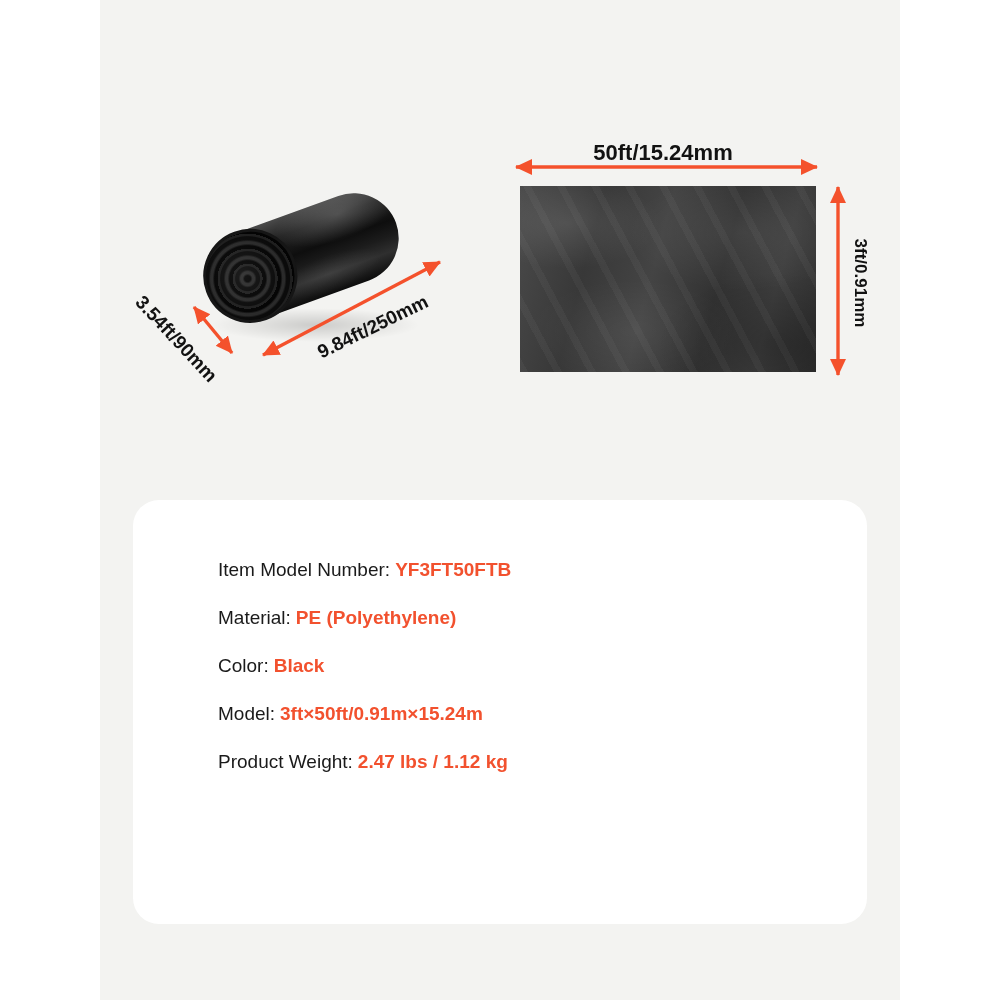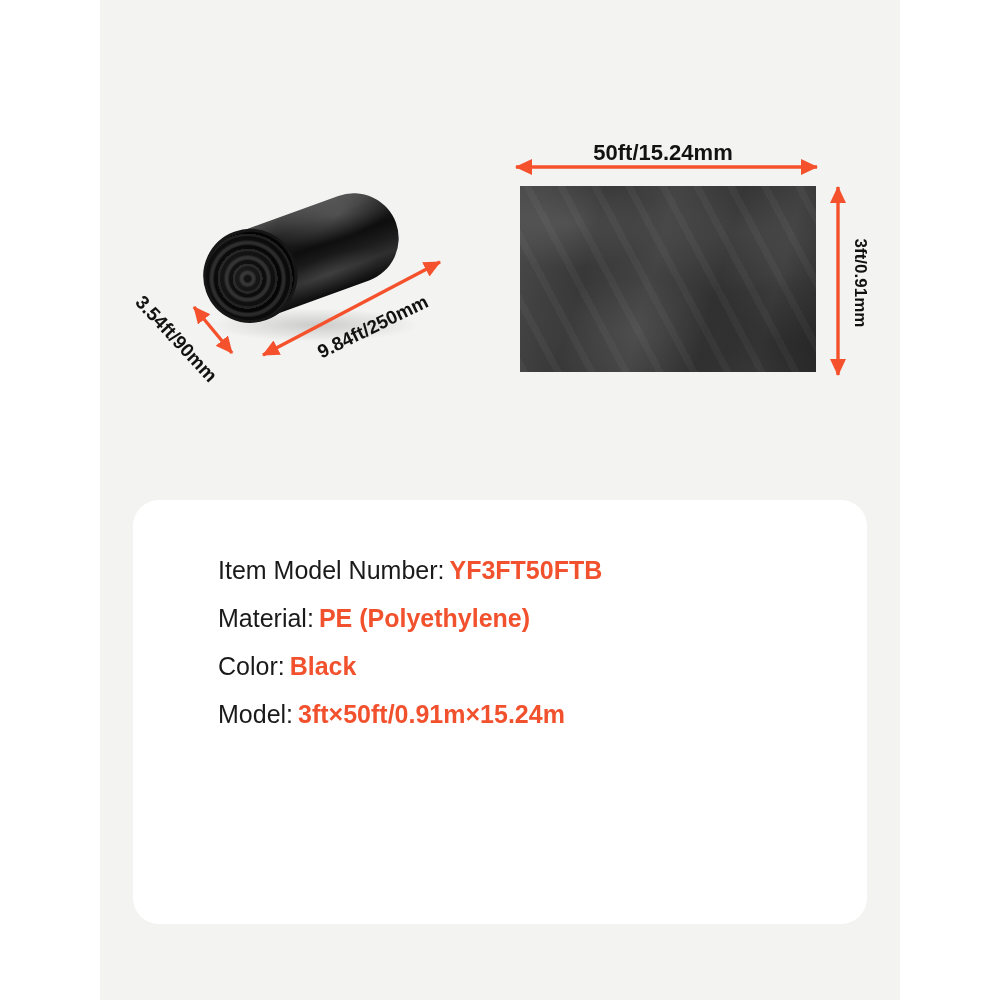--- a/index.html
+++ b/index.html
@@ -135,21 +135,21 @@
     position: absolute;
     left: 133px; top: 500px;
     width: 734px; height: 424px;
     background: #ffffff;
     border-radius: 26px;
     padding: 46px 40px 0 85px;
   }
   .spec-row {
     height: 48px;
     line-height: 48px;
-    font-size: 25px;
+    font-size: 19px;
     white-space: nowrap;
   }
   .spec-label { color: #1a1a1a; margin-right: 5px; }
   .spec-value { color: #f2512e; font-weight: bold; }
 </style>
 </head>
 <body>
 
 <div class="page">
 
@@ -197,15 +197,18 @@
     </p>
     <p class="spec-row">
       <span class="spec-label">Material:</span><span class="spec-value">PE (Polyethylene)</span>
     </p>
     <p class="spec-row">
       <span class="spec-label">Color:</span><span class="spec-value">Black</span>
     </p>
     <p class="spec-row">
       <span class="spec-label">Model:</span><span class="spec-value">3ft×50ft/0.91m×15.24m</span>
     </p>
+    <p class="spec-row">
+      <span class="spec-label">Product Weight:</span><span class="spec-value">2.47 lbs / 1.12 kg</span>
+    </p>
   </div>
 
 </div>
 
 </body></html>

